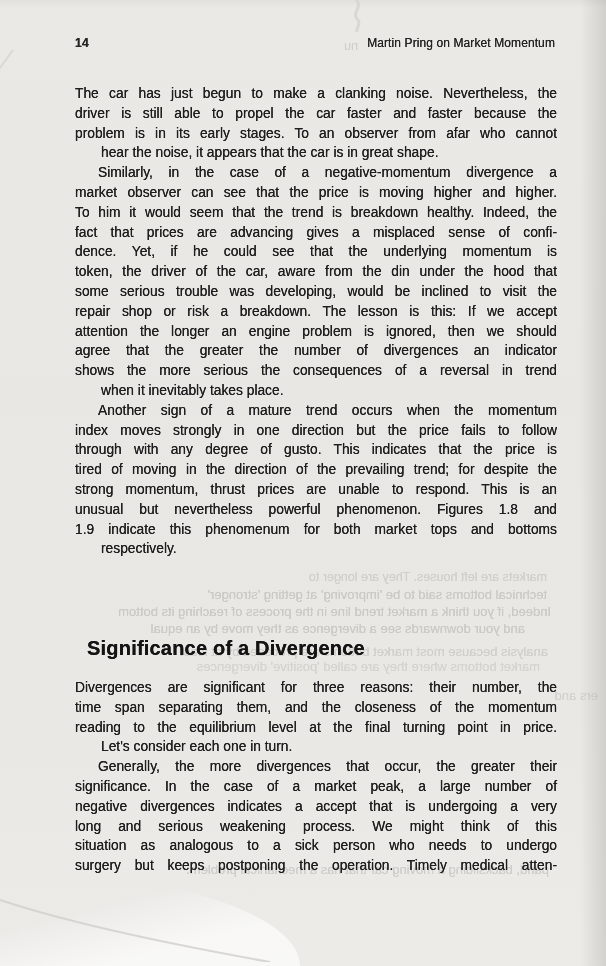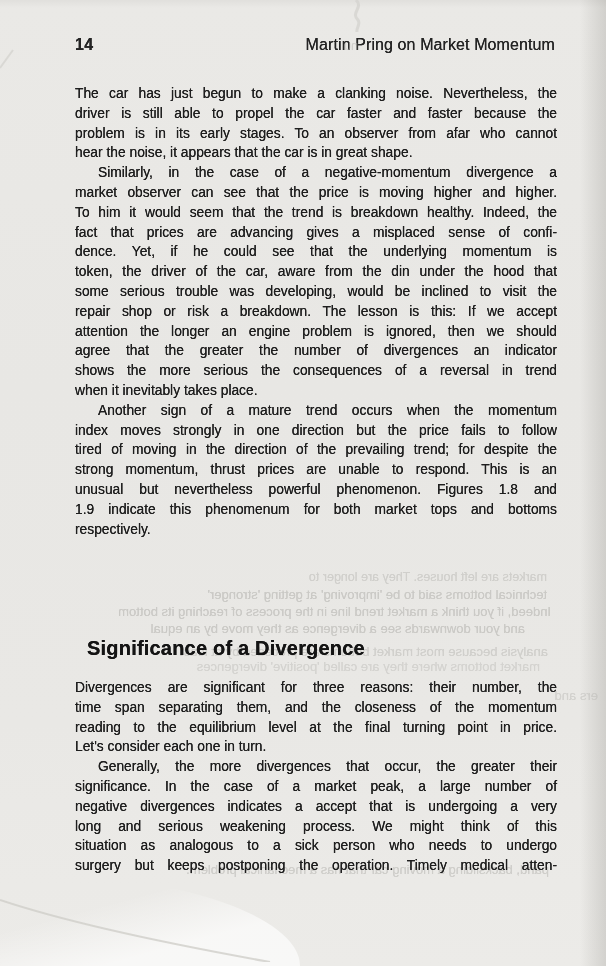--- a/index.html
+++ b/index.html
@@ -30,39 +30,39 @@
     background:linear-gradient(165deg, rgba(255,255,255,0) 35%, rgba(255,255,255,0.65) 70%);
     border-top-right-radius:100% 100%;
   }
   .curl-crease { position:absolute; left:0; bottom:0; }
   .smudge-top { position:absolute; left:344px; top:0; }
   .scratch-topleft { position:absolute; left:0; top:48px; }
 
   .header {
     position:absolute; left:75px; top:36px; width:480px;
     display:flex; justify-content:space-between; align-items:baseline;
-    font-size:16px; color:#242424;
+    font-size:12px; color:#242424;
     text-shadow:0 0 0.4px currentColor;
   }
   .pagenum { font-weight:bold; letter-spacing:0.3px; }
   .runhead { letter-spacing:0.1px; }
 
   .textblock {
     position:absolute; left:75px; width:482px;
     color:var(--ink, #1e1e1e);
     font-size:13.8px;
     text-shadow:0 0 0.45px currentColor;
   }
   .block1 { top:84px; }
   .block2 { top:678px; }
   .line {
     height:19.8px; line-height:19.8px; white-space:nowrap;
     text-align:justify; text-align-last:justify;
   }
-  .line.shortlast { text-align-last:left; }
+  .line.shortlast { text-align-last:left;margin-left:26px; }
   .line.indent { text-indent:23px; }
 
   .heading {
     position:absolute; left:75px; top:625px; margin:12px; width:482px;
     font-size:20px; font-weight:bold; color:#141414;
     letter-spacing:0.2px;
     text-shadow:0 0 0.5px currentColor;
   }
 
   
@@ -129,20 +129,21 @@
       <div class="line">dence. Yet, if he could see that the underlying momentum is</div>
       <div class="line">token, the driver of the car, aware from the din under the hood that</div>
       <div class="line">some serious trouble was developing, would be inclined to visit the</div>
       <div class="line">repair shop or risk a breakdown. The lesson is this: If we accept</div>
       <div class="line">attention the longer an engine problem is ignored, then we should</div>
       <div class="line">agree that the greater the number of divergences an indicator</div>
       <div class="line">shows the more serious the consequences of a reversal in trend</div>
       <div class="line shortlast">when it inevitably takes place.</div>
       <div class="line indent">Another sign of a mature trend occurs when the momentum</div>
       <div class="line">index moves strongly in one direction but the price fails to follow</div>
+      <div class="line">through with any degree of gusto. This indicates that the price is</div>
       <div class="line">tired of moving in the direction of the prevailing trend; for despite the</div>
       <div class="line">strong momentum, thrust prices are unable to respond. This is an</div>
       <div class="line">unusual but nevertheless powerful phenomenon. Figures 1.8 and</div>
       <div class="line">1.9 indicate this phenomenum for both market tops and bottoms</div>
       <div class="line shortlast">respectively.</div>
     </div>
 
   <h2 class="heading">Significance of a Divergence</h2>
 
   <div class="textblock block2" id="block2">

